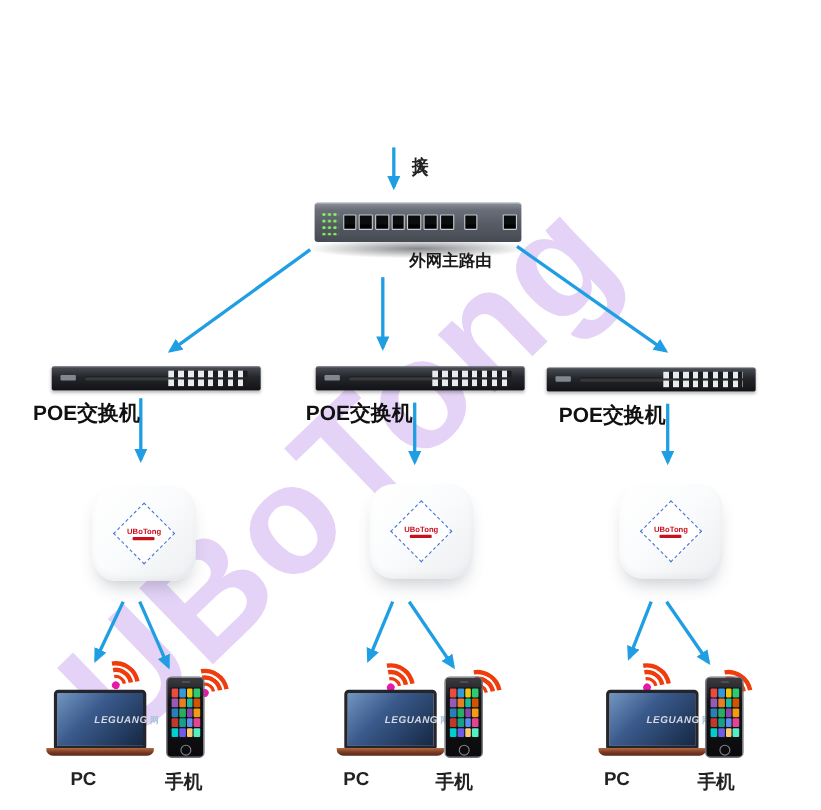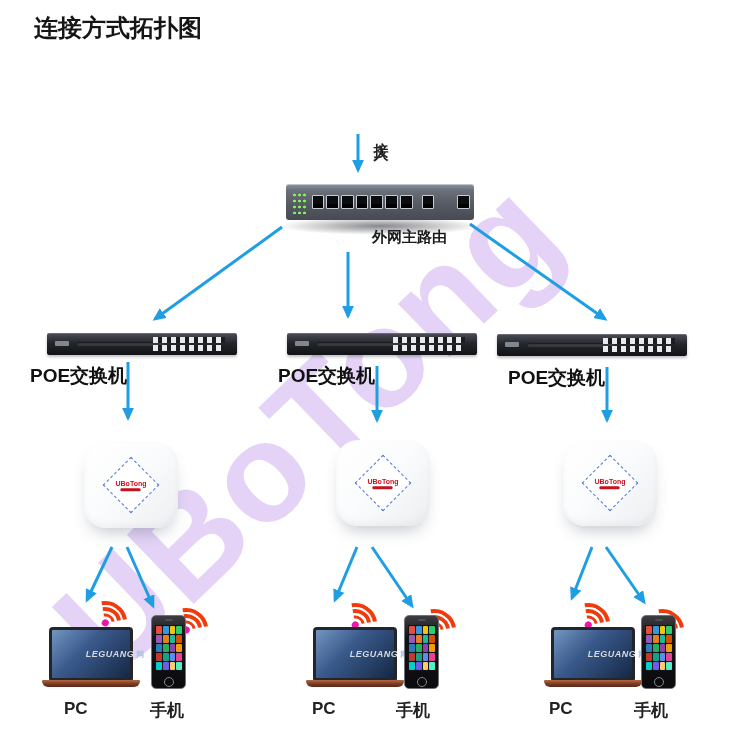--- a/index.html
+++ b/index.html
@@ -117,21 +117,20 @@
 
   .dev-label{position:absolute;z-index:3;font-size:17px;font-weight:600;color:#222;}
 </style>
 </head>
 <body>
 
 <div class="canvas">
 
   <div class="watermark">UBoTong</div>
 
-  <div class="title">连接方式拓扑图</div>
 
   <svg class="edges" width="746" height="736">
     <defs>
       <marker id="ah" markerWidth="5" markerHeight="5" refX="3.4" refY="2" orient="auto" markerUnits="strokeWidth">
         <path class="ah" d="M0,0 L4.4,2 L0,4 Z"></path>
       </marker>
     </defs>
     <line x1="358" y1="134" x2="358" y2="170" marker-end="url(#ah)"></line>
     <line x1="282" y1="227" x2="155" y2="319" marker-end="url(#ah)"></line>
     <line x1="348" y1="252" x2="348" y2="316" marker-end="url(#ah)"></line>

